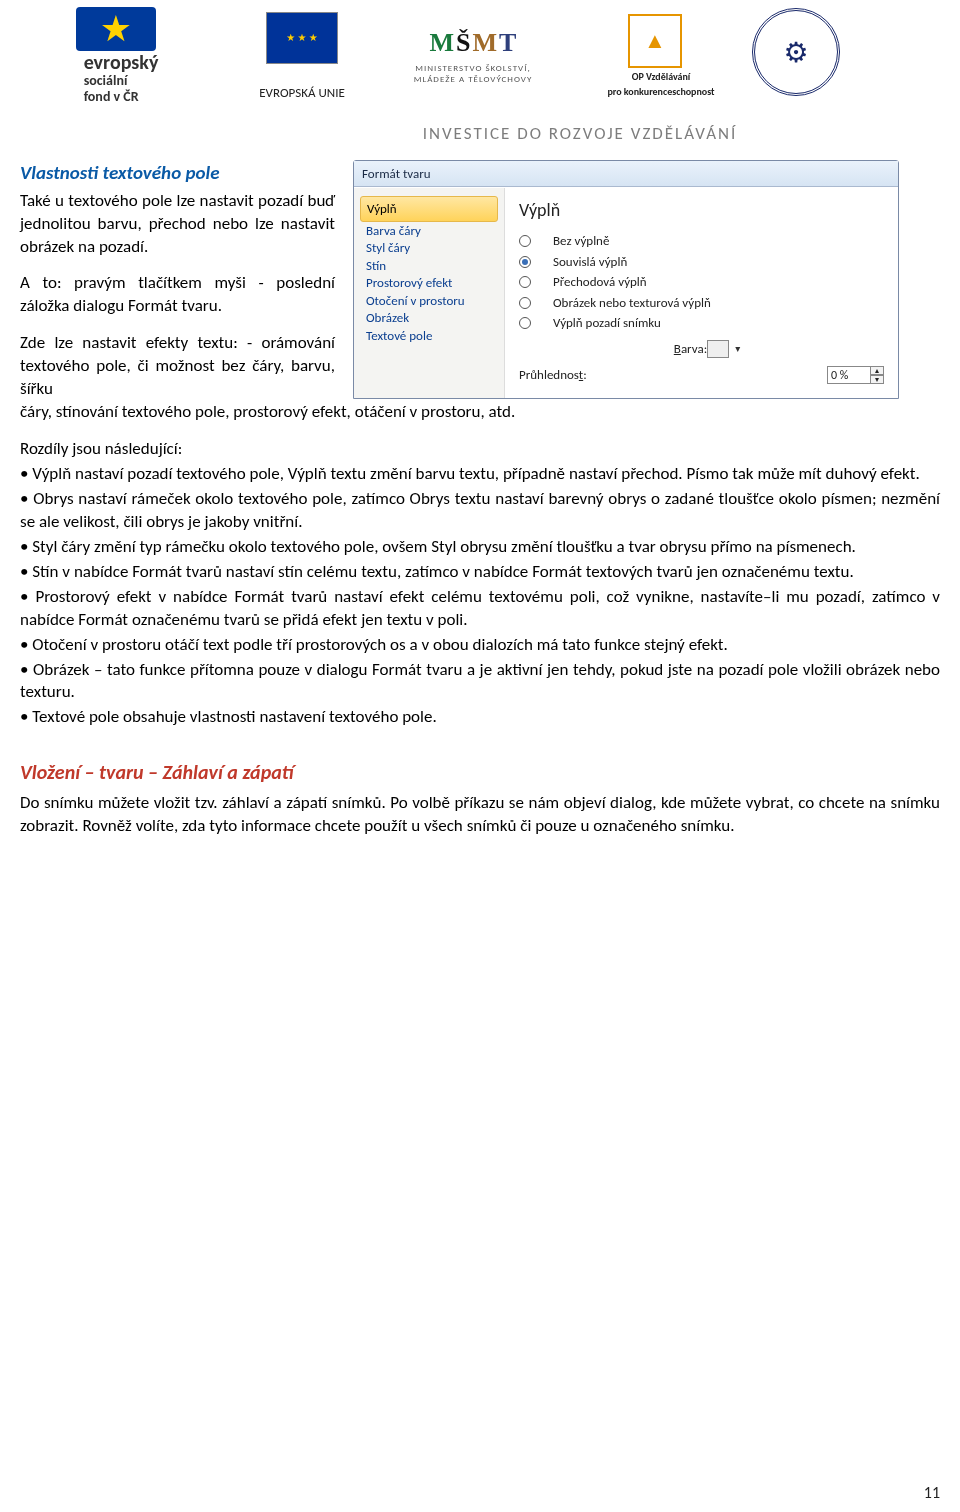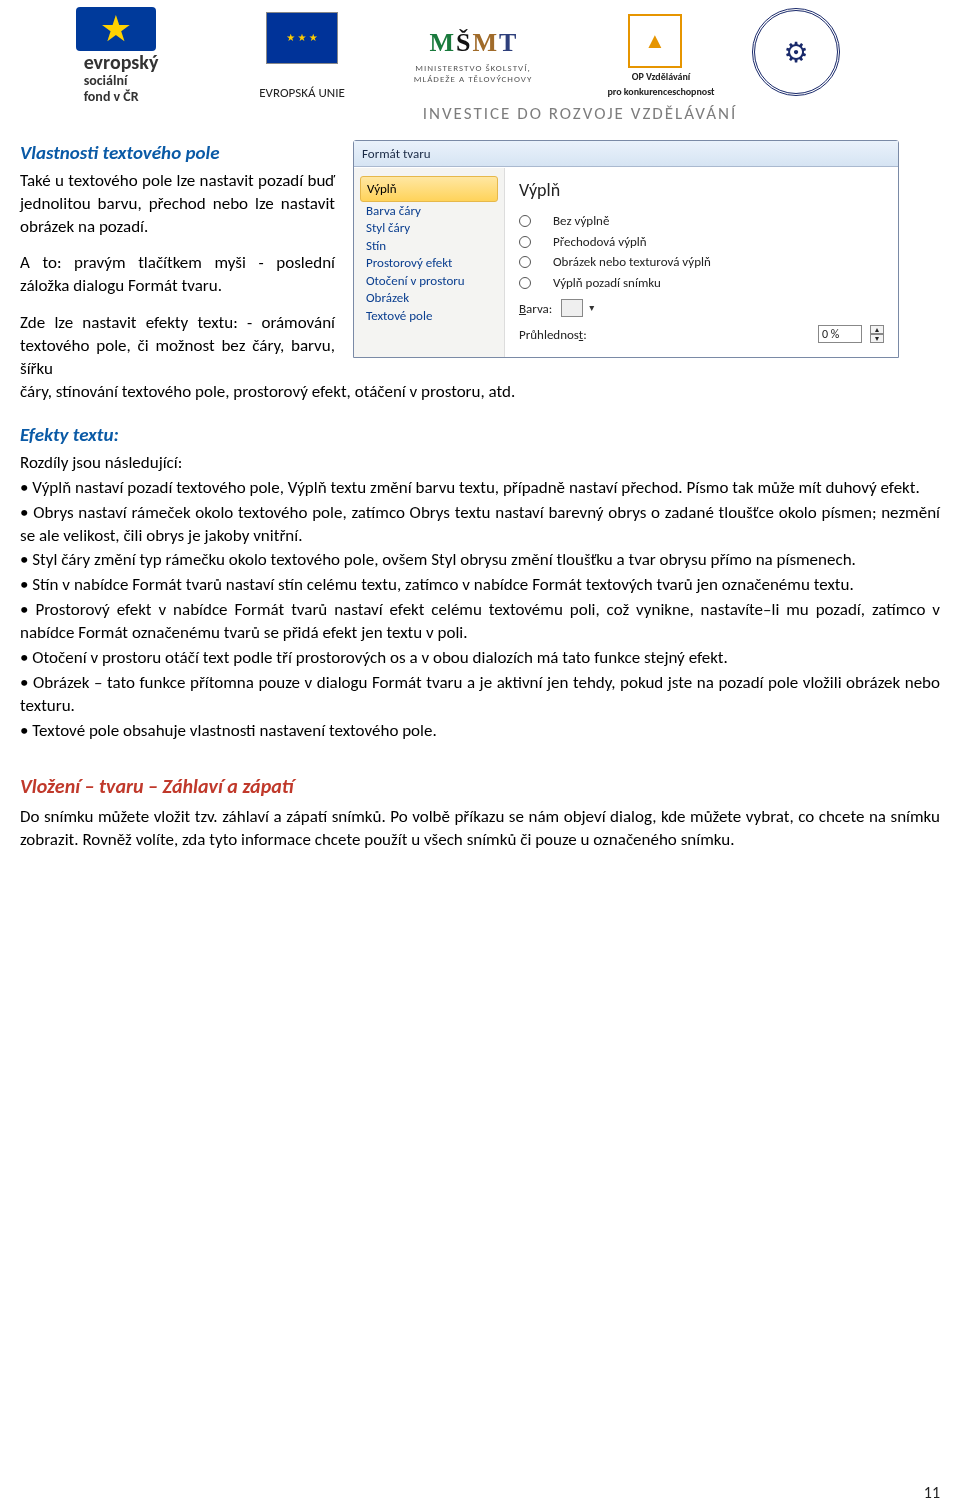--- a/index.html
+++ b/index.html
@@ -53,21 +53,21 @@
     color: #e69500; font-size: 22px;
   }
   .opvk-sub { font-size: 10px; font-weight: bold; color: #222; margin-top: 2px; padding-left: 12px; }
   .seal-logo {
     width: 88px; height: 88px; border: 3px double #1a2a6b; border-radius: 50%;
     display: flex; align-items: center; justify-content: center;
     color: #1a2a6b; font-size: 28px;
   }
   .investice-line {
     text-align: center; color: #7d7d7d; letter-spacing: 2px; font-size: 17px;
-    margin-top: 0; margin-left: 200px;
+    margin-top: 20px; margin-left: 200px;
   }
 
   
   .page-body { padding: 0 20px 0 20px; margin-top: 16px; line-height: 1.35; }
   .two-col { display: flex; gap: 18px; }
   .left-col { width: 352px; text-align: justify; }
   .right-col { width: 656px; }
   .h-blue-italic { color: #0a5aa6; font-style: italic; font-weight: bold; font-size: 19px; margin-bottom: 4px; }
   .para { margin-bottom: 14px; }
   .full-para { text-align: justify; margin-bottom: 14px; }
@@ -109,21 +109,21 @@
   .shot-panel-title { font-size: 18px; color: #222; margin-bottom: 10px; }
   .radio-row { display: flex; align-items: center; gap: 22px; margin: 3px 0; font-size: 13px; color: #222; }
   .radio {
     width: 12px; height: 12px; border: 1px solid #555; border-radius: 50%; display: inline-flex;
     align-items: center; justify-content: center; background: #fff;
   }
   .radio.checked::after {
     content: ""; width: 6px; height: 6px; background: #3a6fb7; border-radius: 50%;
   }
   .field-row {
-    display: flex; align-items: center; gap: 9px; margin-top: 8px; font-size: 13px; color: #222;
+    display: flex; align-items: center; gap: 0; margin-top: 8px; font-size: 13px; color: #222; justify-content: center;
   }
   .field-row .u { text-decoration: underline; }
   .color-swatch {
     width: 22px; height: 18px; border: 1px solid #888; background: #efefef;
     position: relative;
   }
   .color-swatch::after {
     content: "▾"; position: absolute; right: -12px; top: 1px; font-size: 10px; color: #333;
   }
   .spin-box {
@@ -201,20 +201,24 @@
             <div class="cat">Obrázek</div>
             <div class="cat">Textové pole</div>
           </div>
           <div class="shot-panel">
             <div class="shot-panel-title">Výplň</div>
             <div class="radio-row">
                 <span class="radio"></span>
                 <span>Bez výplně</span>
               </div>
             <div class="radio-row">
+                <span class="radio checked"></span>
+                <span>Souvislá výplň</span>
+              </div>
+            <div class="radio-row">
                 <span class="radio"></span>
                 <span>Přechodová výplň</span>
               </div>
             <div class="radio-row">
                 <span class="radio"></span>
                 <span>Obrázek nebo texturová výplň</span>
               </div>
             <div class="radio-row">
                 <span class="radio"></span>
                 <span>Výplň pozadí snímku</span>
@@ -233,21 +237,20 @@
                 </span>
             </div>
           </div>
         </div>
       </div>
     </div>
   </div>
 
   <div class="full-para" style="margin-top:0;">čáry, stínování textového pole, prostorový efekt, otáčení v prostoru, atd.</div>
 
-  <div class="h-blue-italic" style="margin-top:18px;">Efekty textu:</div>
   <div class="bullets">
     <div class="line">Rozdíly jsou následující:</div>
     <div class="line">• Výplň nastaví pozadí textového pole, Výplň textu změní barvu textu, případně nastaví přechod. Písmo tak může mít duhový efekt.</div>
     <div class="line">• Obrys nastaví rámeček okolo textového pole, zatímco Obrys textu nastaví barevný obrys o zadané tloušťce okolo písmen; nezmění se ale velikost, čili obrys je jakoby vnitřní.</div>
     <div class="line">• Styl čáry změní typ rámečku okolo textového pole, ovšem Styl obrysu změní tloušťku a tvar obrysu přímo na písmenech.</div>
     <div class="line">• Stín v nabídce Formát tvarů nastaví stín celému textu, zatímco v nabídce Formát textových tvarů jen označenému textu.</div>
     <div class="line">• Prostorový efekt v nabídce Formát tvarů nastaví efekt celému textovému poli, což vynikne, nastavíte–li mu pozadí, zatímco v nabídce Formát označenému tvarů se přidá efekt jen textu v poli.</div>
     <div class="line">• Otočení v prostoru otáčí text podle tří prostorových os a v obou dialozích má tato funkce stejný efekt.</div>
     <div class="line">• Obrázek – tato funkce přítomna pouze v dialogu Formát tvaru a je aktivní jen tehdy, pokud jste na pozadí pole vložili obrázek nebo texturu.</div>
     <div class="line">• Textové pole obsahuje vlastnosti nastavení textového pole.</div>

